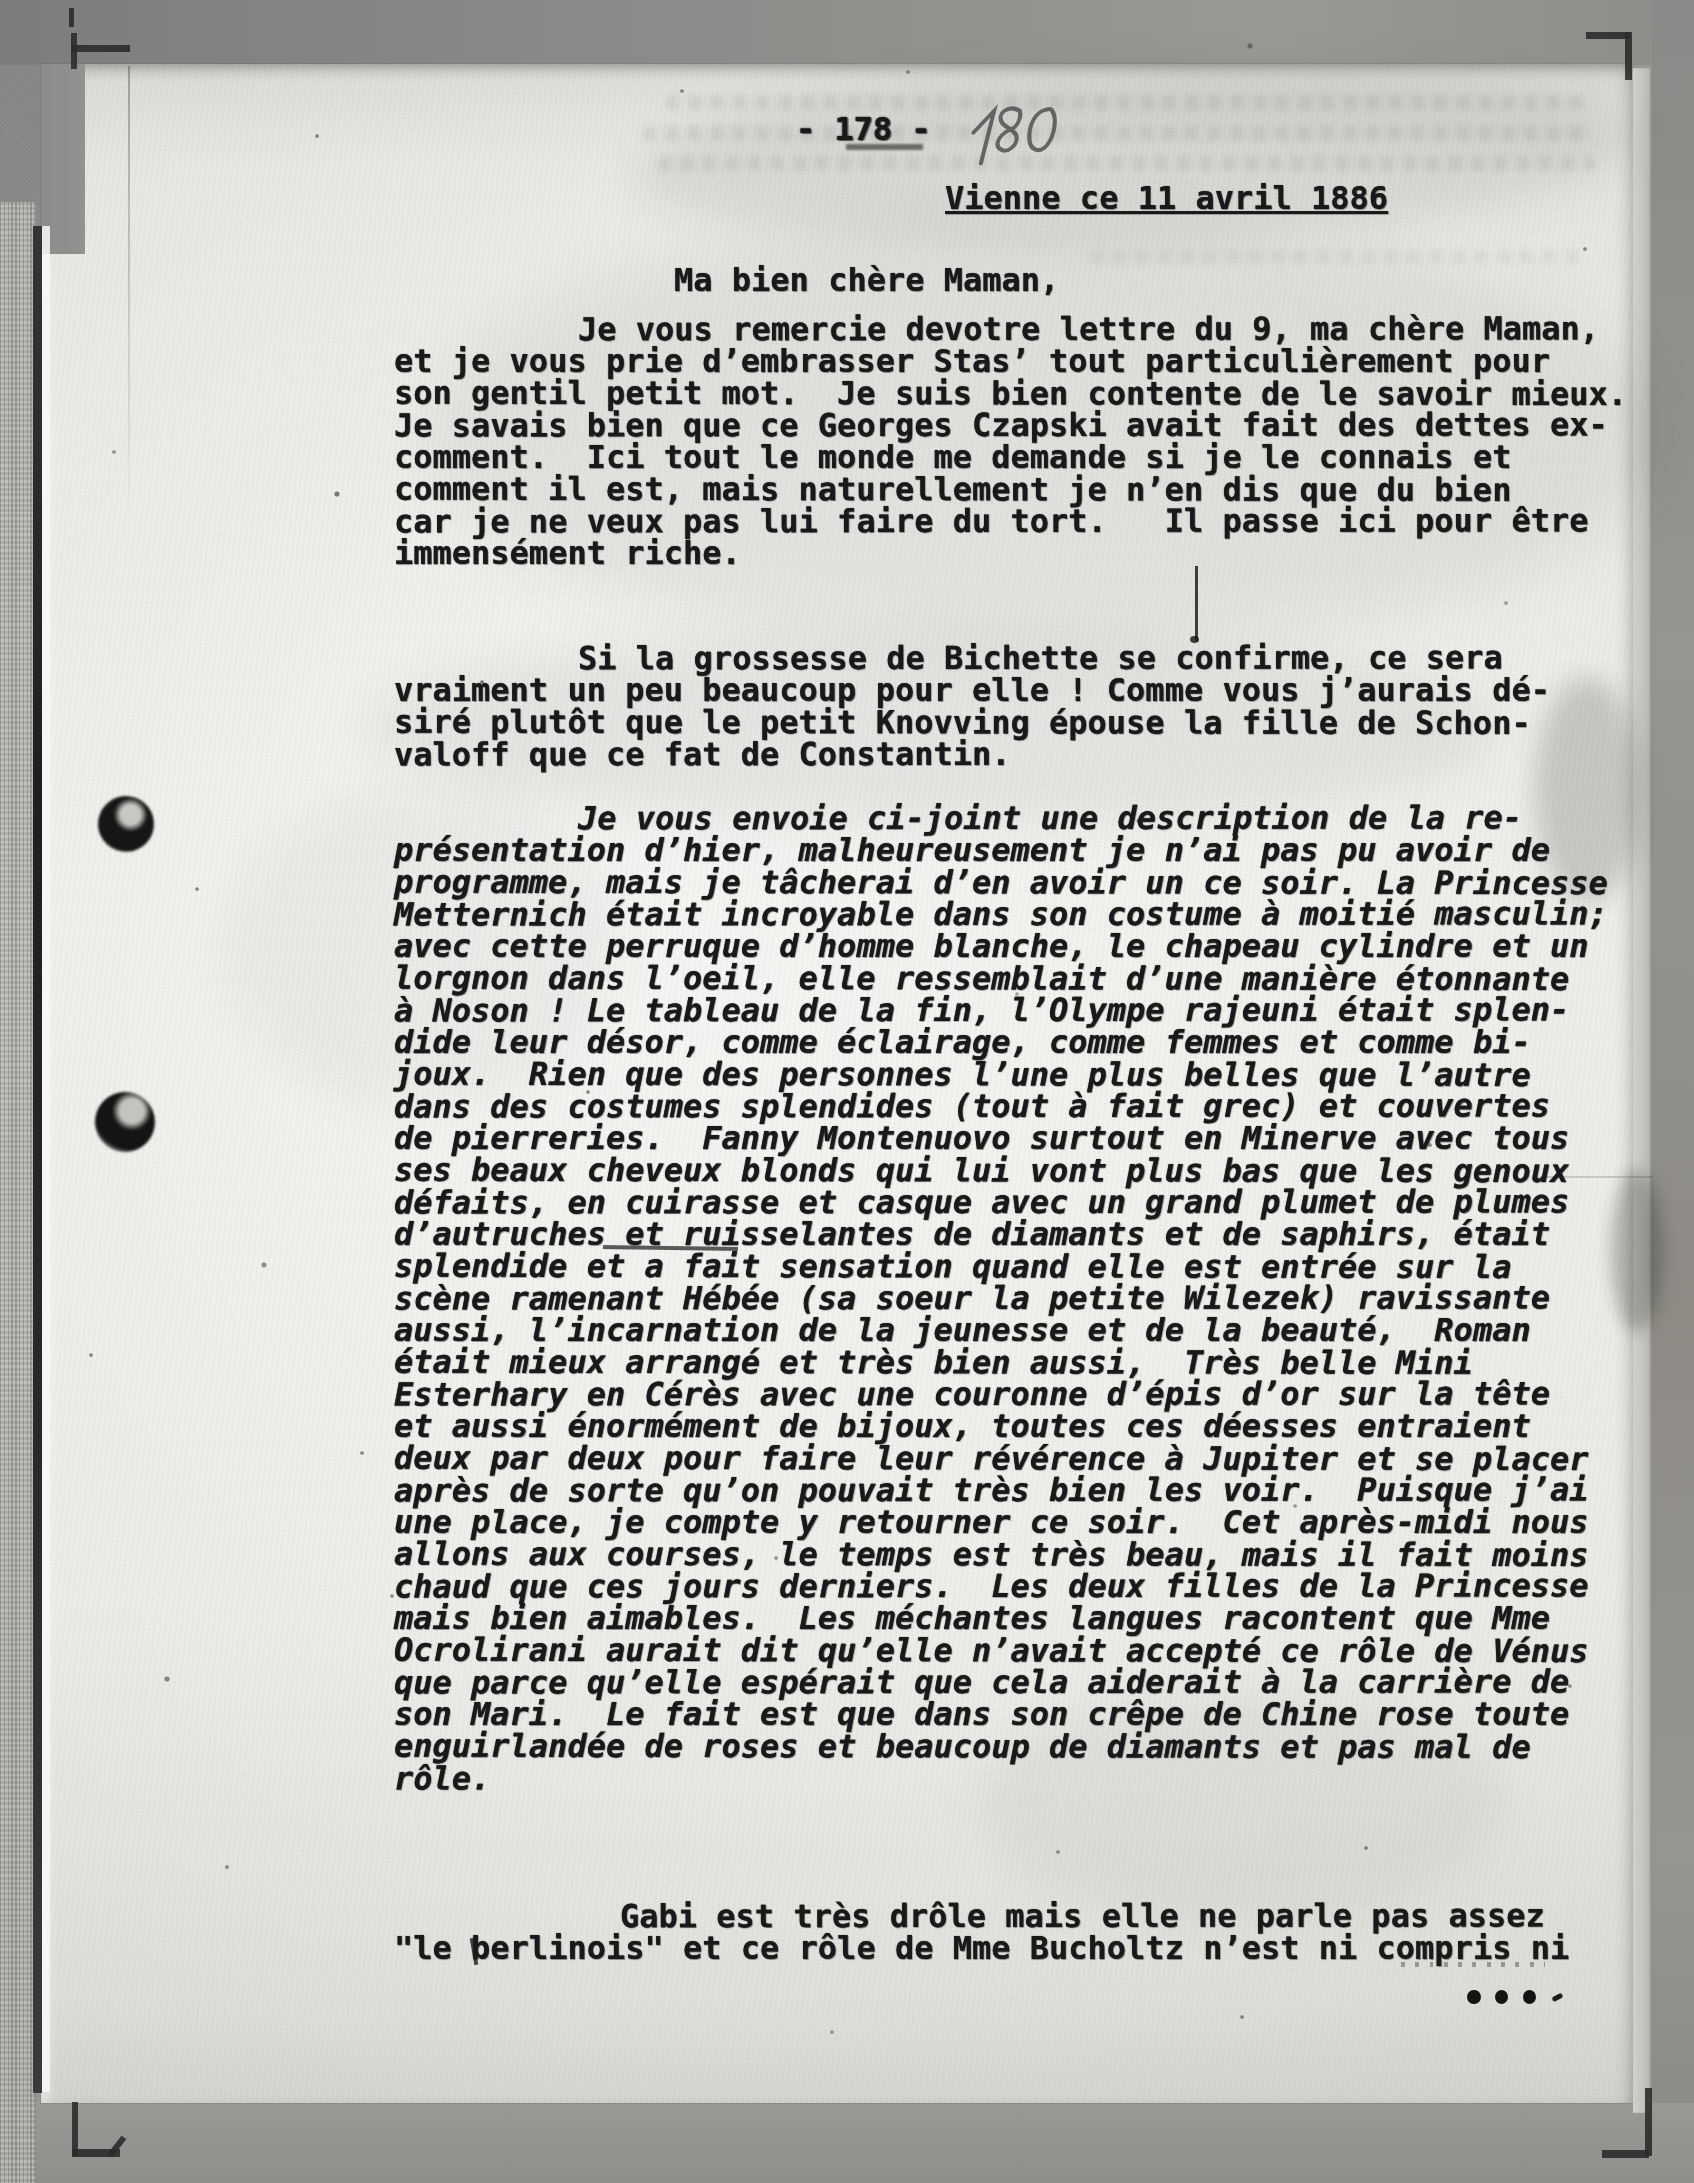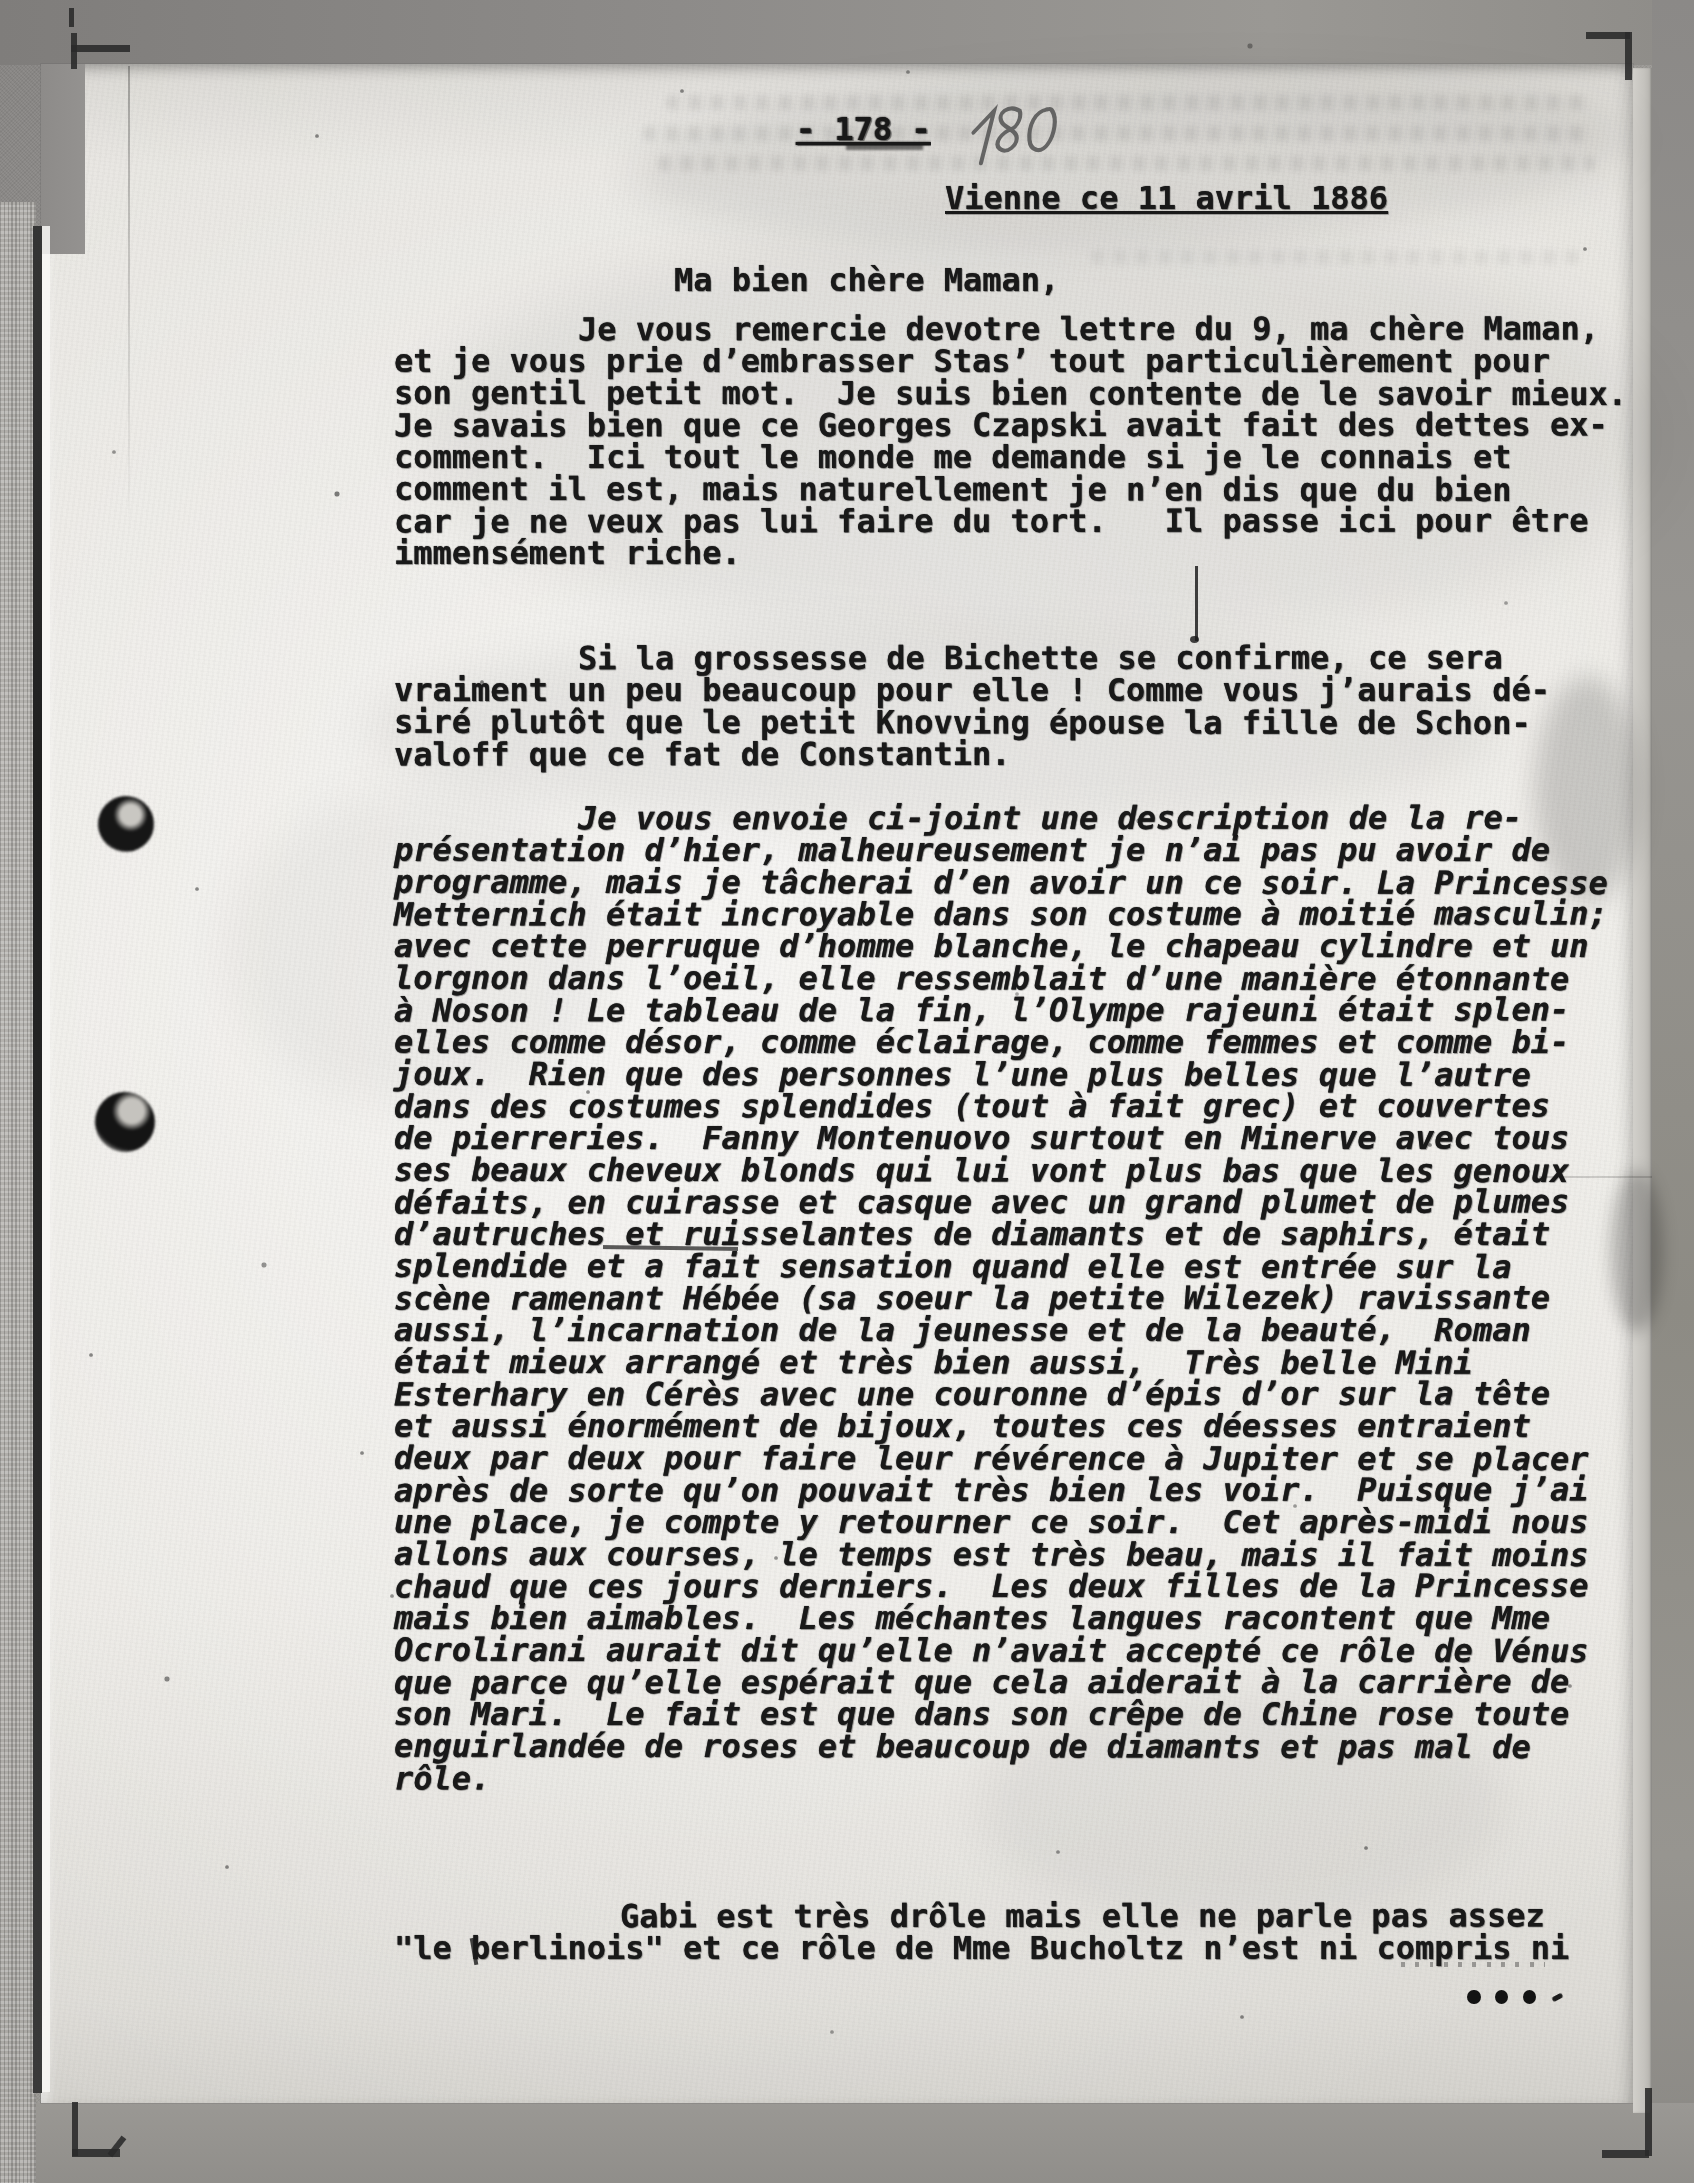--- a/index.html
+++ b/index.html
@@ -119,21 +119,21 @@
     font:700 32px/32px "DejaVu Sans Mono", monospace;
     text-shadow:0 0 1.1px rgba(15,15,15,.8), 0.8px 0.8px 0.8px rgba(15,15,15,.35);
     filter:blur(0.3px);}
   .line{white-space:pre;height:32px;}
   .line:nth-child(3n){transform:rotate(.06deg) translateY(0.4px);}
   .line:nth-child(3n+1){transform:rotate(-.05deg);}
   .para .line:first-child{text-indent:184px;}
   .para.indent-lg .line:first-child{text-indent:226px;}
   .page-number-typed{left:796px;top:113px;
     text-shadow:0 0 1.9px rgba(10,10,10,.9), 1.5px 0.8px 0.8px rgba(10,10,10,.45), -0.8px 0 0.8px rgba(10,10,10,.4);
-    filter:blur(0.4px);text-decoration:underline;}
+    filter:blur(0.4px);}
   .dateline{left:945px;top:182px;text-decoration:underline;}
   .salutation{left:674px;top:264px;}
   .p1{left:394px;top:313px;}
   .p2{left:394px;top:642px;}
   .p3{left:394px;top:802px;font-style:italic;}
   .p4{left:394px;top:1900px;}
   
   .handwritten{position:absolute;left:957px;top:99px;width:105px;height:71px;}
   
   .dots-faint{position:absolute;left:1401px;top:1962px;width:144px;height:4.5px;opacity:.7;filter:blur(0.5px);
@@ -222,21 +222,21 @@
     <div class="line">valoff que ce fat de Constantin.</div>
   </div>
 <div class="typed para p3">
     <div class="line">Je vous envoie ci-joint une description de la re-</div>
     <div class="line">présentation d’hier, malheureusement je n’ai pas pu avoir de</div>
     <div class="line">programme, mais je tâcherai d’en avoir un ce soir. La Princesse</div>
     <div class="line">Metternich était incroyable dans son costume à moitié masculin;</div>
     <div class="line">avec cette perruque d’homme blanche, le chapeau cylindre et un</div>
     <div class="line">lorgnon dans l’oeil, elle ressemblait d’une manière étonnante</div>
     <div class="line">à Noson ! Le tableau de la fin, l’Olympe rajeuni était splen-</div>
-    <div class="line">elles comme désor, comme éclairage, comme femmes et comme bi-</div>
+    <div class="line">dide leur désor, comme éclairage, comme femmes et comme bi-</div>
     <div class="line">joux.  Rien que des personnes l’une plus belles que l’autre</div>
     <div class="line">dans des costumes splendides (tout à fait grec) et couvertes</div>
     <div class="line">de pierreries.  Fanny Montenuovo surtout en Minerve avec tous</div>
     <div class="line">ses beaux cheveux blonds qui lui vont plus bas que les genoux</div>
     <div class="line">défaits, en cuirasse et casque avec un grand plumet de plumes</div>
     <div class="line">d’autruches et ruisselantes de diamants et de saphirs, était</div>
     <div class="line">splendide et a fait sensation quand elle est entrée sur la</div>
     <div class="line">scène ramenant Hébée (sa soeur la petite Wilezek) ravissante</div>
     <div class="line">aussi, l’incarnation de la jeunesse et de la beauté,  Roman</div>
     <div class="line">était mieux arrangé et très bien aussi,  Très belle Mini</div>

